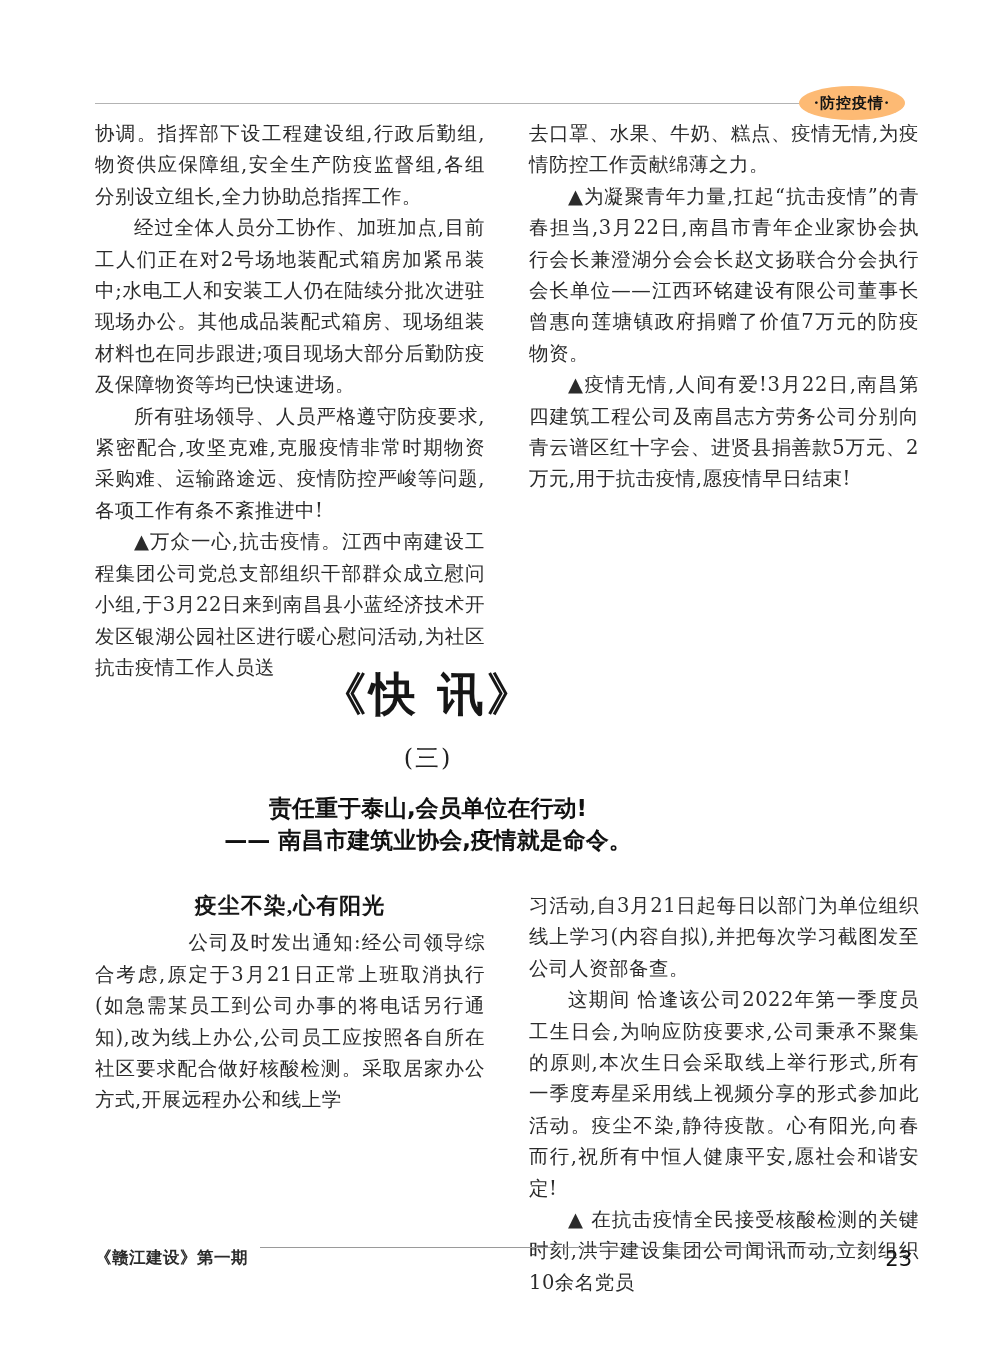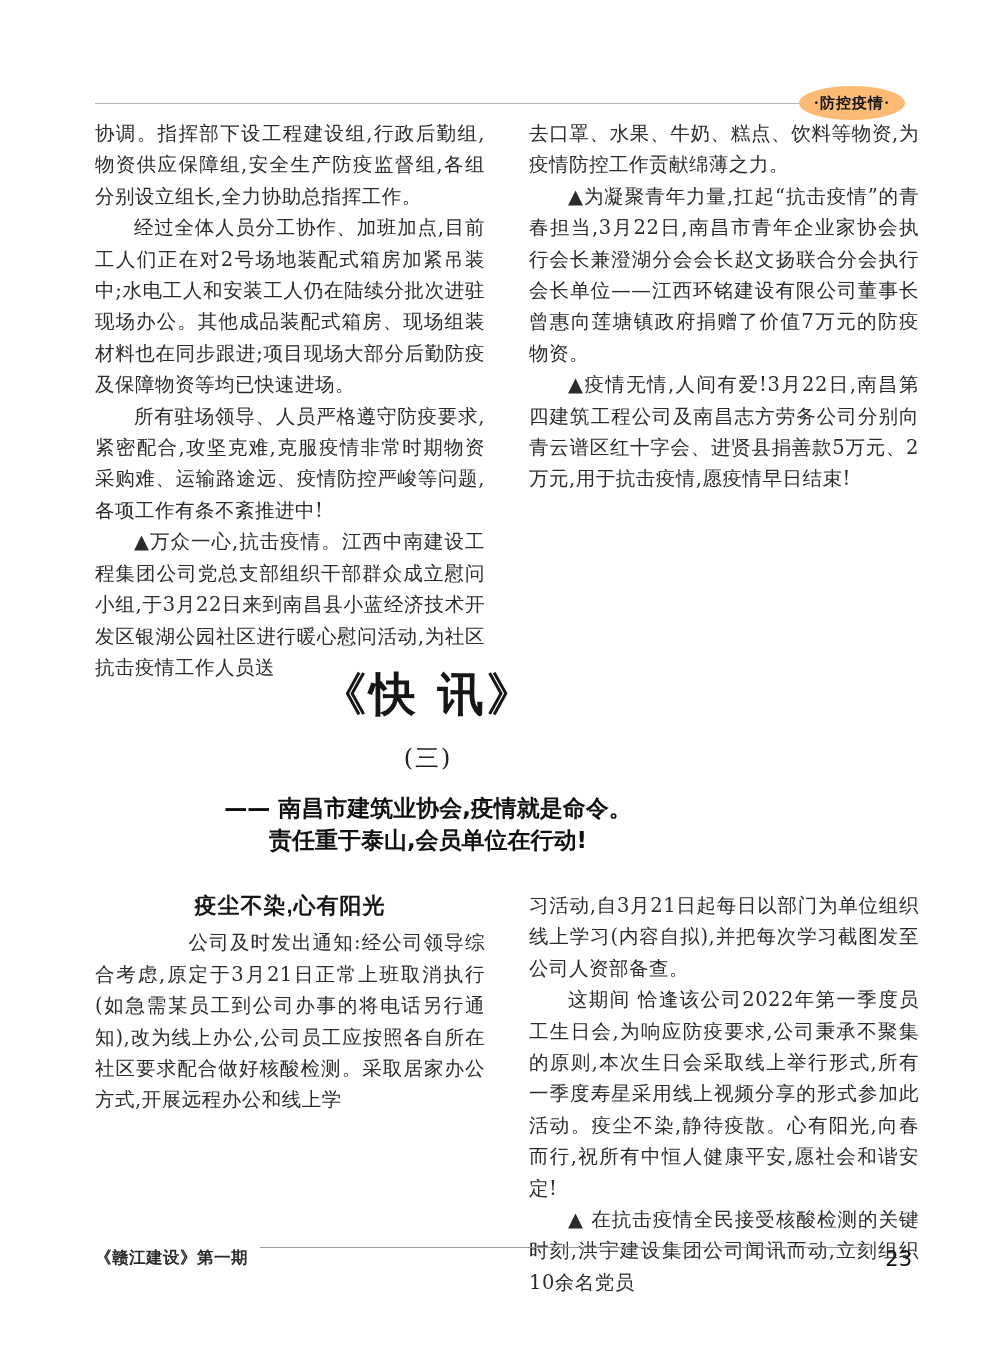--- a/index.html
+++ b/index.html
@@ -71,21 +71,21 @@
     font-family:"DejaVu Sans", sans-serif;
     font-weight:bold;
     font-size:23px;
     line-height:32px;
     color:#111111;
   }
   
   .section-heading {
     margin:0 0 6px 0;
     text-align:center;
-    font-family:Liberation Sans, sans-serif;
+    font-family:Liberation Serif, serif;
     font-weight:bold;
     font-size:22px;
     letter-spacing:1px;
     color:#161616;
     line-height:31.4px;
   }
   
   .page-footer {
     position:absolute; left:95px; right:88px; top:1247px;
     display:flex; align-items:flex-start; gap:12px;
@@ -111,32 +111,32 @@
   </div>
 
   <div class="columns top-cols">
     <div class="col">
       <p>协调。指挥部下设工程建设组,行政后勤组,物资供应保障组,安全生产防疫监督组,各组分别设立组长,全力协助总指挥工作。</p>
       <p class="indent">经过全体人员分工协作、加班加点,目前工人们正在对2号场地装配式箱房加紧吊装中;水电工人和安装工人仍在陆续分批次进驻现场办公。其他成品装配式箱房、现场组装材料也在同步跟进;项目现场大部分后勤防疫及保障物资等均已快速进场。</p>
       <p class="indent">所有驻场领导、人员严格遵守防疫要求,紧密配合,攻坚克难,克服疫情非常时期物资采购难、运输路途远、疫情防控严峻等问题,各项工作有条不紊推进中!</p>
       <p class="indent">▲万众一心,抗击疫情。江西中南建设工程集团公司党总支部组织干部群众成立慰问小组,于3月22日来到南昌县小蓝经济技术开发区银湖公园社区进行暖心慰问活动,为社区抗击疫情工作人员送</p>
     </div>
     <div class="col">
-      <p>去口罩、水果、牛奶、糕点、饮料等物资,为疫情防控工作贡献绵薄之力。</p>
+      <p>去口罩、水果、牛奶、糕点、疫情无情,为疫情防控工作贡献绵薄之力。</p>
       <p class="indent">▲为凝聚青年力量,扛起“抗击疫情”的青春担当,3月22日,南昌市青年企业家协会执行会长兼澄湖分会会长赵文扬联合分会执行会长单位——江西环铭建设有限公司董事长曾惠向莲塘镇政府捐赠了价值7万元的防疫物资。</p>
       <p class="indent">▲疫情无情,人间有爱!3月22日,南昌第四建筑工程公司及南昌志方劳务公司分别向青云谱区红十字会、进贤县捐善款5万元、2万元,用于抗击疫情,愿疫情早日结束!</p>
     </div>
   </div>
 
   <div class="feature">
     <h1 class="feature-title">《快 讯》</h1>
     <div class="feature-subtitle">(三)</div>
     <div class="feature-tagline">
+      <div>责任重于泰山,会员单位在行动!</div>
       <div>—— 南昌市建筑业协会,疫情就是命令。</div>
-      <div>责任重于泰山,会员单位在行动!</div>
     </div>
   </div>
 
   <div class="columns bottom-cols">
     <div class="col">
       <h2 class="section-heading">疫尘不染,心有阳光</h2>
       <p class="indent-lg">公司及时发出通知:经公司领导综合考虑,原定于3月21日正常上班取消执行(如急需某员工到公司办事的将电话另行通知),改为线上办公,公司员工应按照各自所在社区要求配合做好核酸检测。采取居家办公方式,开展远程办公和线上学</p>
     </div>
     <div class="col">
       <p>习活动,自3月21日起每日以部门为单位组织线上学习(内容自拟),并把每次学习截图发至公司人资部备查。</p>

